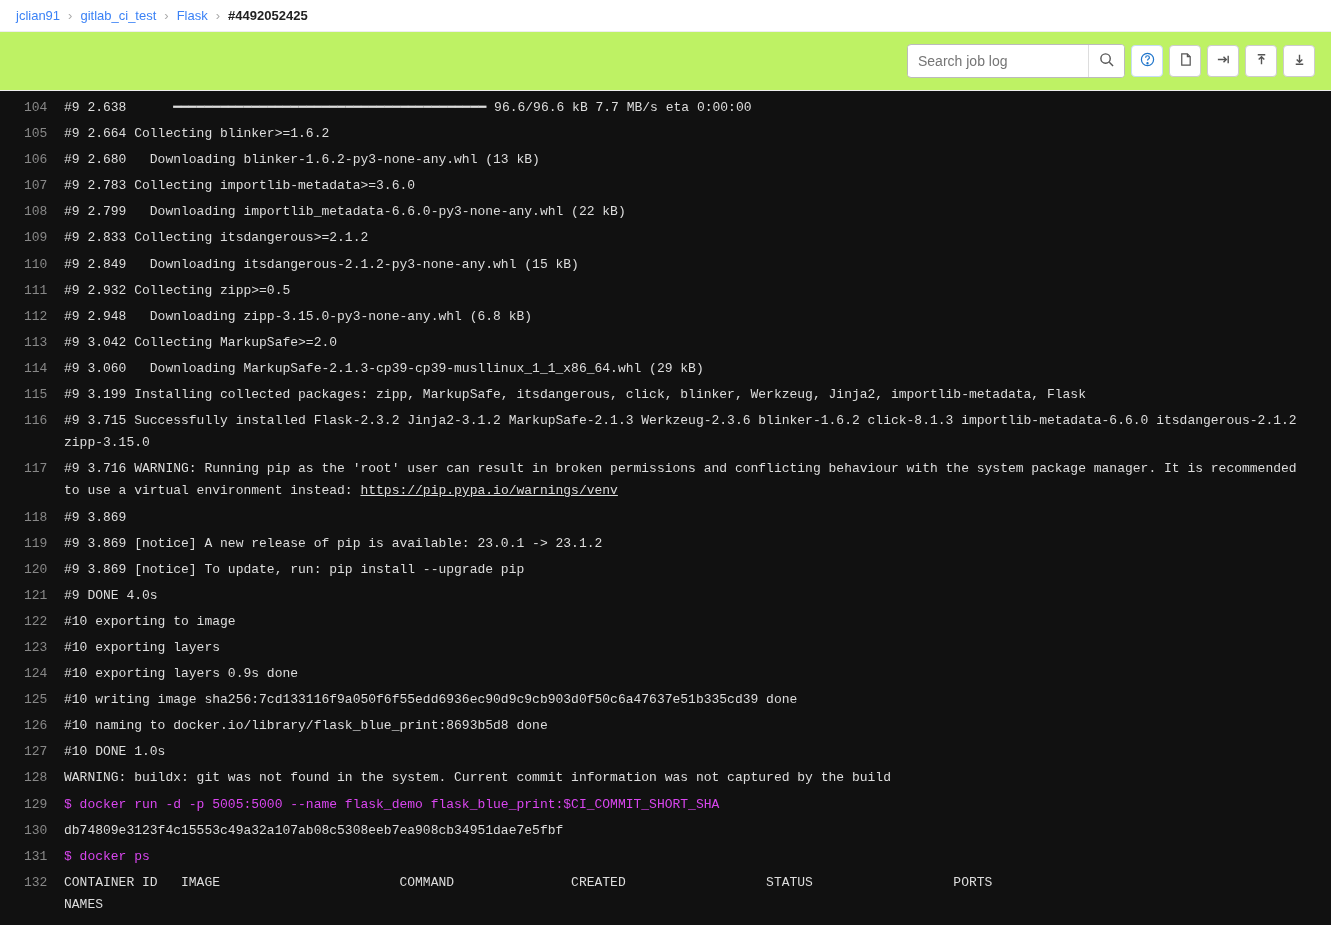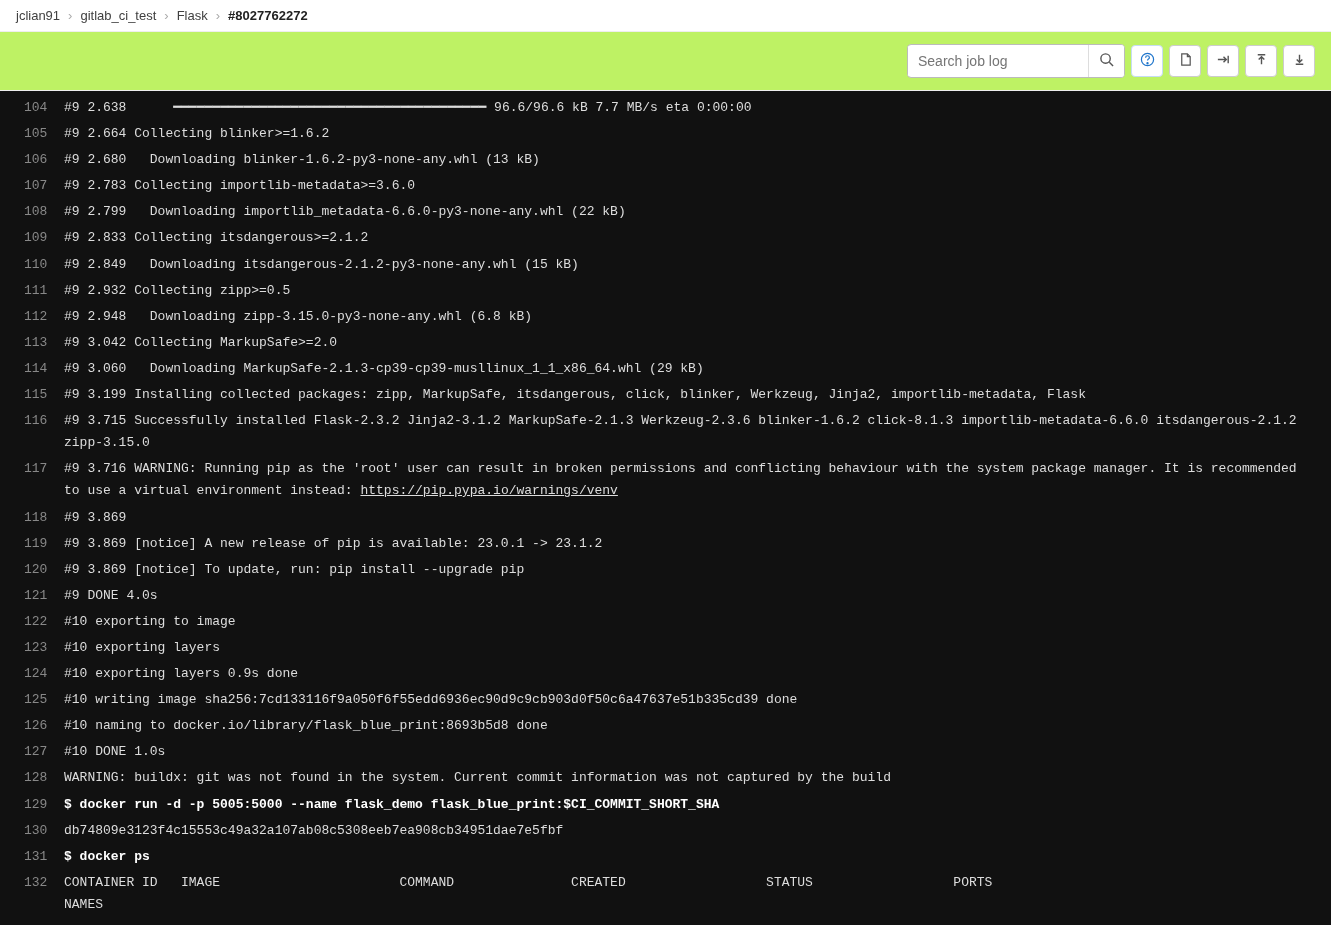--- a/index.html
+++ b/index.html
@@ -10,21 +10,21 @@
   }
   .breadcrumb {
     padding: 8px 16px;
     font-size: 13px;
     color: #666;
     display: flex;
     align-items: center;
     gap: 8px;
     border-bottom: 1px solid #eee;
   }
-  .breadcrumb a { color: #404040; text-decoration: none; }
+  .breadcrumb a { color: #3b82f6; text-decoration: none; }
   .breadcrumb .sep { color: #aaa; }
   .breadcrumb .current { font-weight: 600; color: #222; }
   .toolbar-row {
     background: #bef264;
     border-bottom: 1px solid #eee;
     padding: 12px 16px;
     display: flex;
     justify-content: flex-end;
     align-items: center;
     gap: 6px;
@@ -86,35 +86,35 @@
   }
   .log-num {
     width: 40px;
     text-align: left;
     padding-right: 18px;
     color: #888;
     flex-shrink: 0;
     user-select: none;
   }
   .log-text { flex: 1; }
-  .cmd { color: #ffffff; font-weight: bold; }
+  .cmd { color: #d946ef; }
   .underline { text-decoration: underline; margin-top: 7px; }
   svg { width: 15px; height: 15px; }
 </style>
 </head>
 <body>
 
 <div class="breadcrumb">
   <a href="#">jclian91</a>
   <span class="sep">›</span>
   <a href="#">gitlab_ci_test</a>
   <span class="sep">›</span>
   <a href="#">Flask</a>
   <span class="sep">›</span>
-  <span class="current">#8027762272</span>
+  <span class="current">#4492052425</span>
 </div>
 
 <div class="toolbar-row">
   <div class="search-wrap">
     <input class="search-input" placeholder="Search job log" style="">
     <button class="search-btn">
       <span><svg viewBox="0 0 16 16" fill="none" stroke="currentColor" stroke-width="1.5">
             <circle cx="7" cy="7" r="5"></circle>
             <line x1="11" y1="11" x2="15" y2="15"></line>
           </svg></span>

